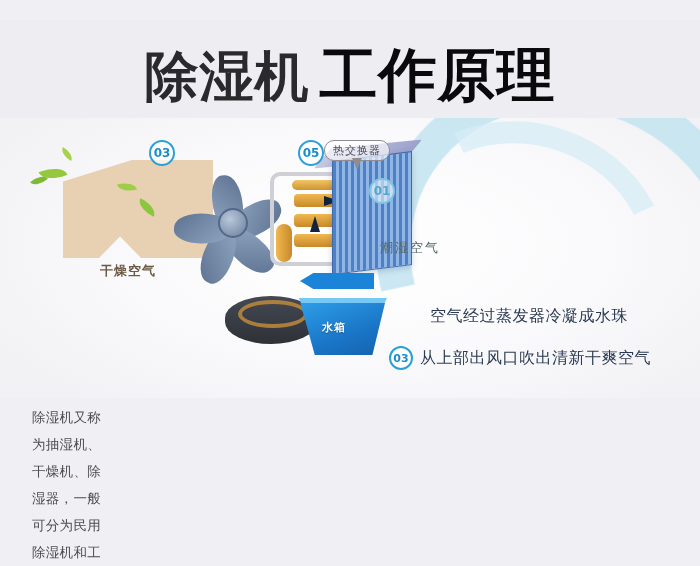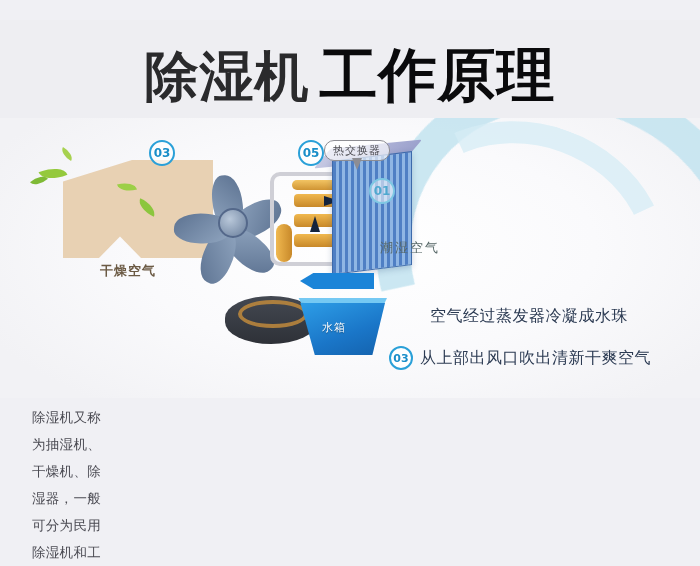--- a/index.html
+++ b/index.html
@@ -154,21 +154,21 @@
     box-shadow:0 3px 7px rgba(20,60,110,.3);
   }
   .tank-lip{
     position:absolute;left:293px;top:180px;width:94px;height:14px;
     background:#6ec6f2;
     clip-path:polygon(6% 0,100% 0,93% 100%,13% 100%);
     opacity:.95;
   }
   .tank-label{
     position:absolute;left:322px;top:202px;
-    font-size:11px;color:#ffffff;font-weight:normal;letter-spacing:1px;
+    font-size:11px;color:#ffffff;font-weight:bold;letter-spacing:1px;
     text-shadow:0 1px 1px rgba(0,0,0,.35);
   }
 
   
   .base{
     position:absolute;left:225px;top:178px;width:92px;height:48px;
     background:linear-gradient(#3a3f49,#23262d);
     border-radius:46px/22px;
     opacity:.95;
   }

